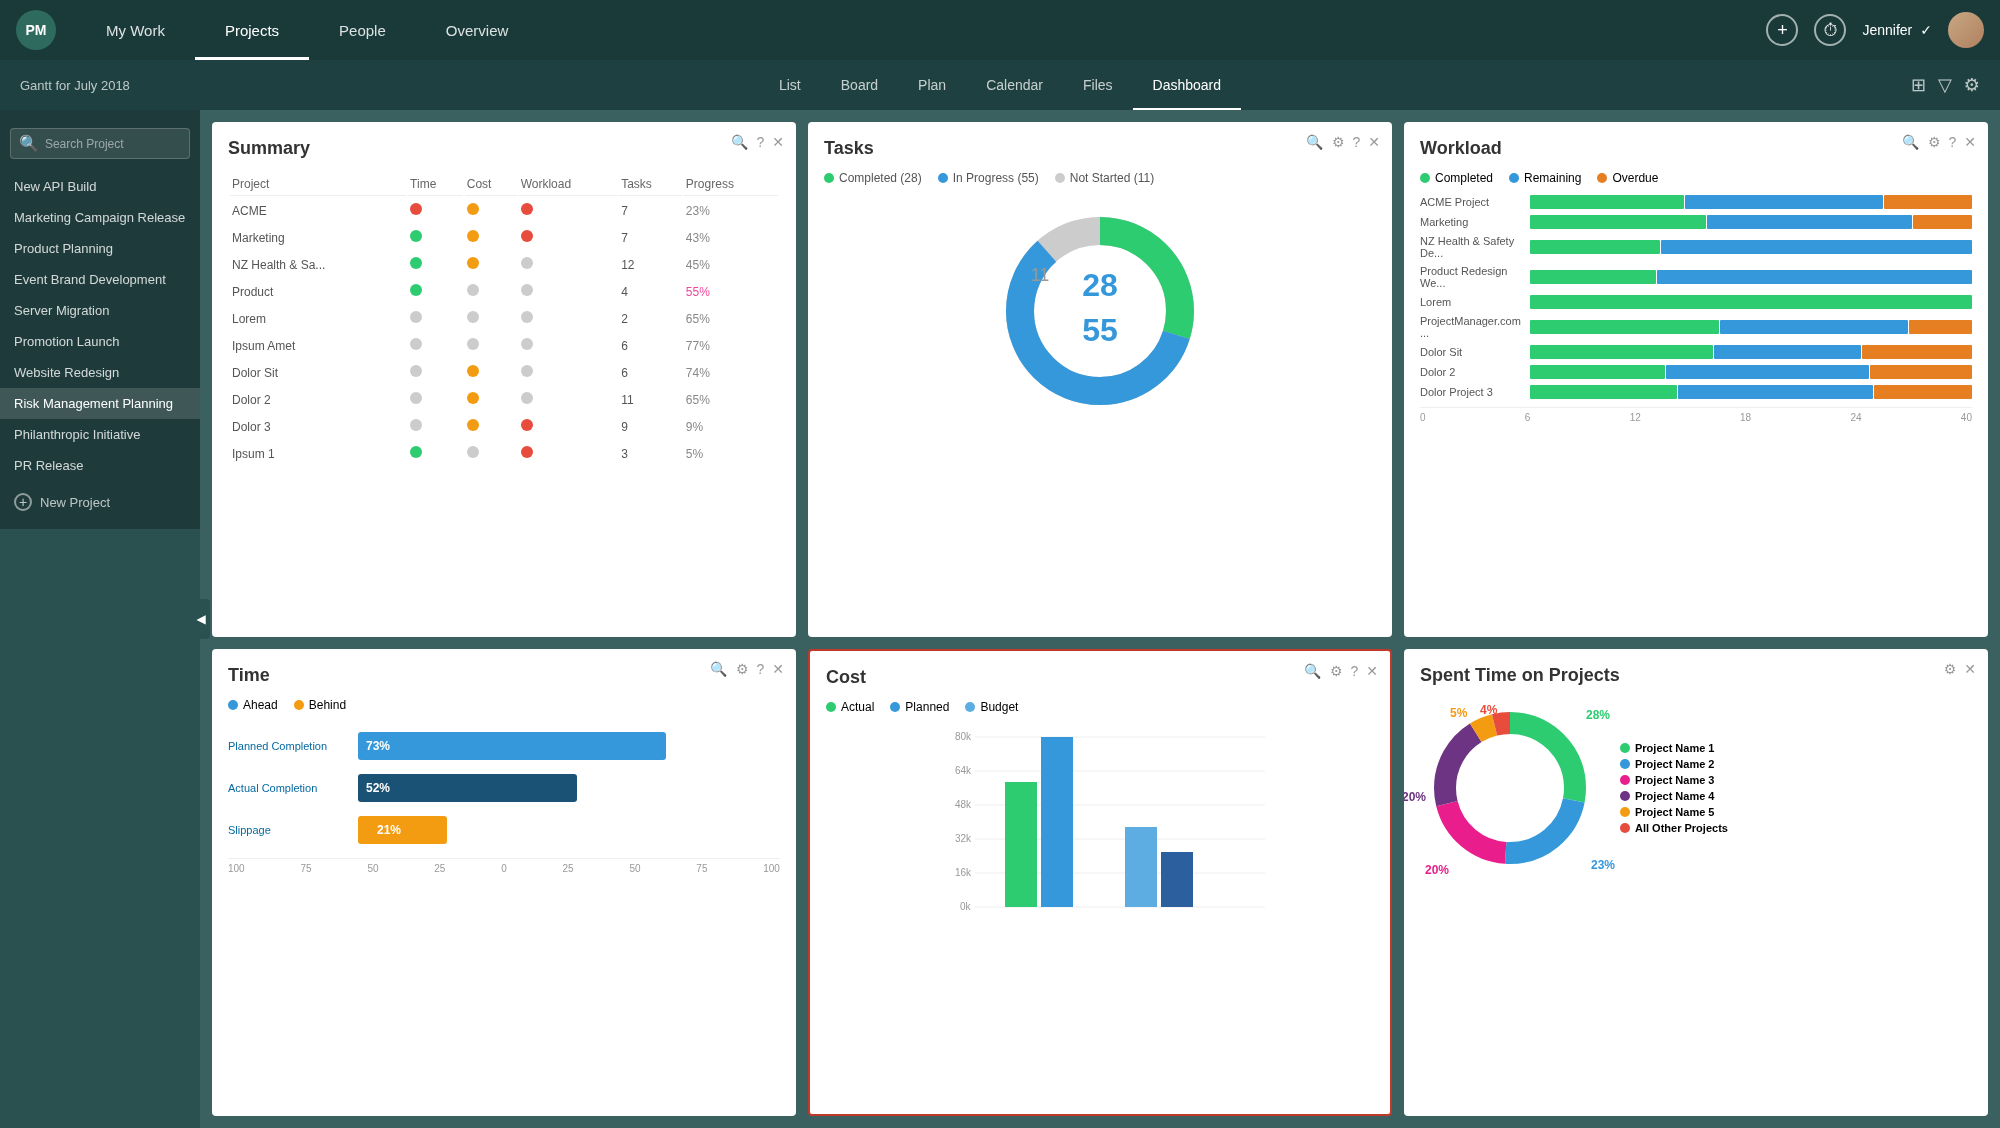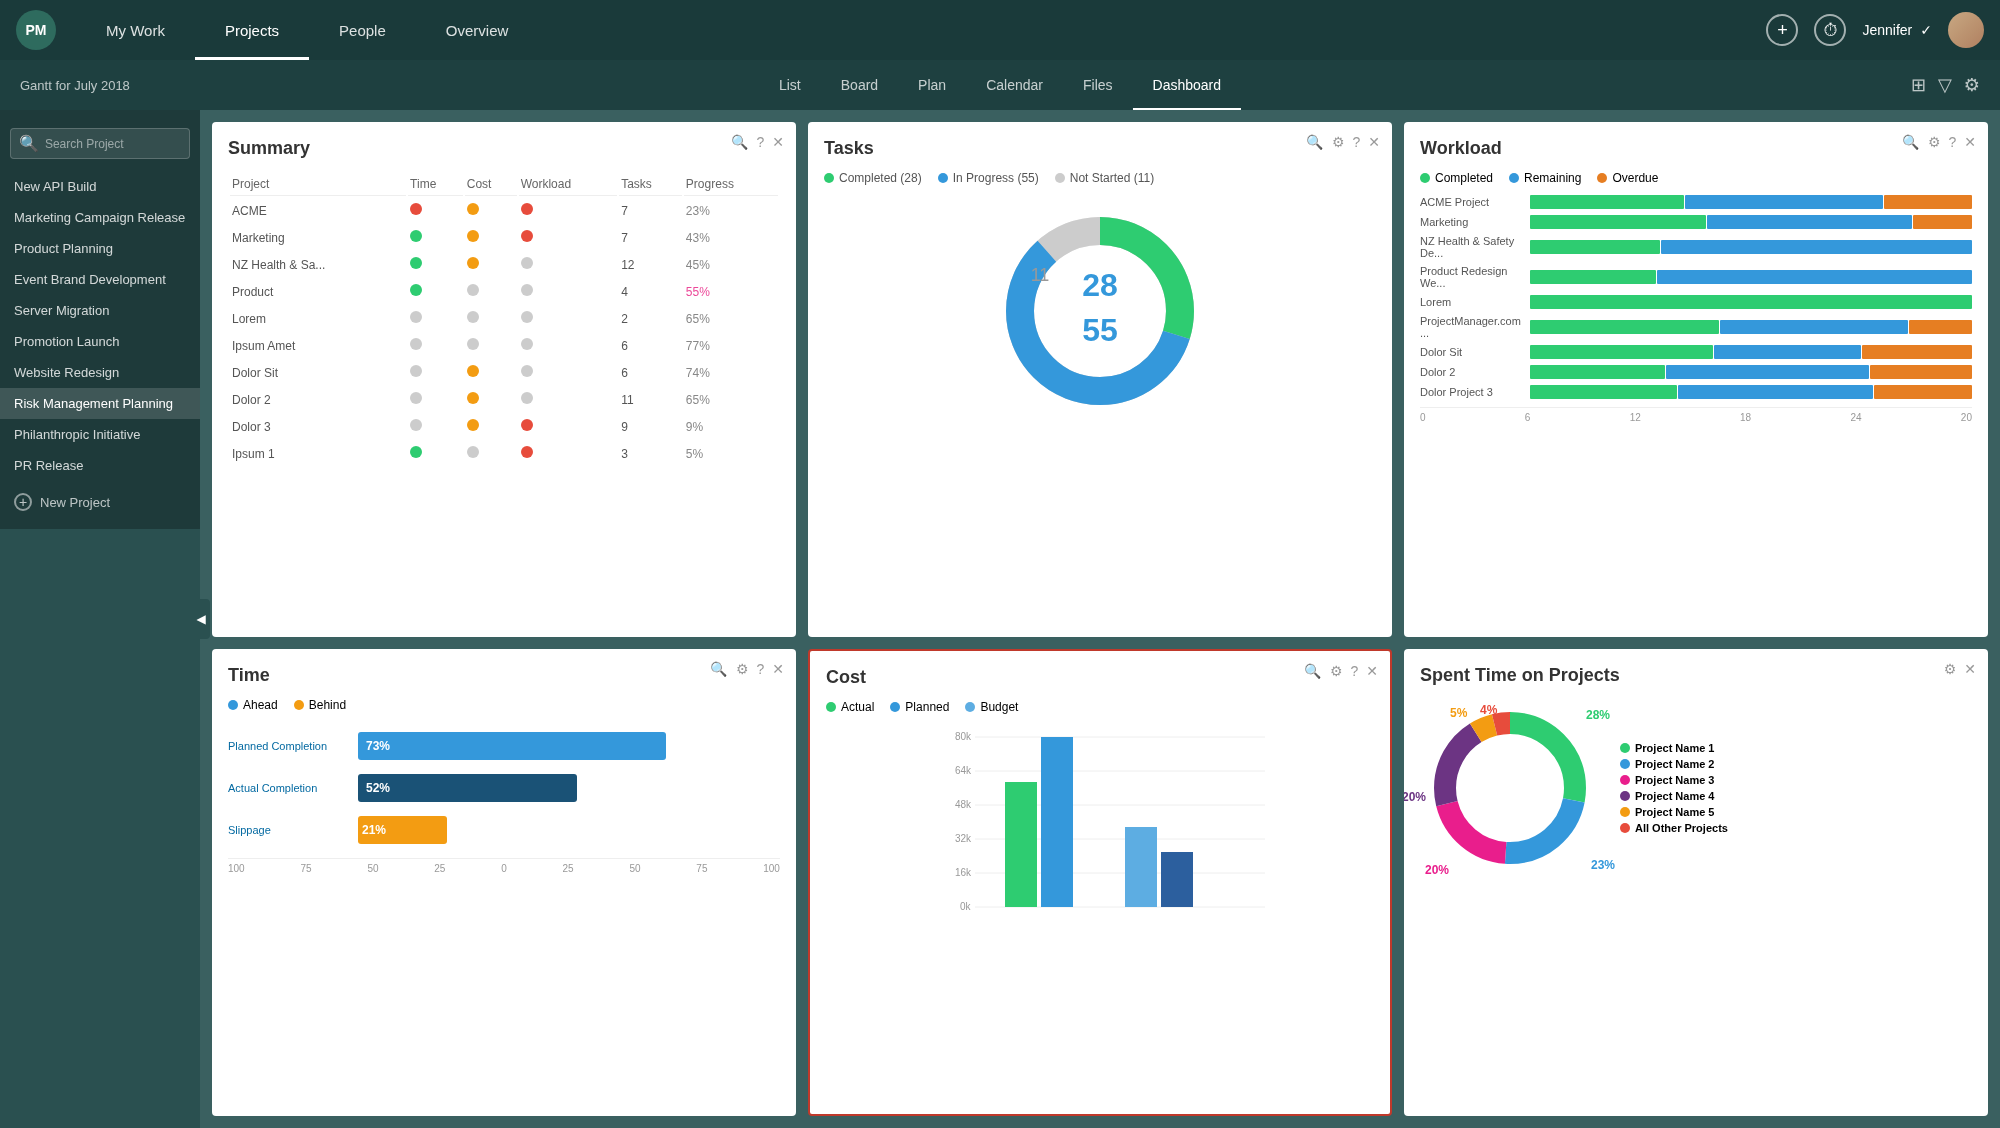--- a/index.html
+++ b/index.html
@@ -610,21 +610,21 @@
       <div style="width:33.33333333333333%;background:#e67e22;height:100%;border-radius:1px;"></div>
     </div>
   </div>
         </div>
       <div class="tasks-axis">
         <span>0</span>
         <span>6</span>
         <span>12</span>
         <span>18</span>
         <span>24</span>
-        <span>20</span>
+        <span>40</span>
       </div>
     </div>
 
     <div class="card">
       <div class="card-title">Time</div>
       <div class="card-icons">
         <span class="card-icon">🔍</span>
         <span class="card-icon">⚙</span>
         <span class="card-icon">?</span>
         <span class="card-icon">✕</span>
@@ -651,21 +651,21 @@
         <div class="time-bar-row">
           <div class="time-bar-label">Actual Completion</div>
           <div style="flex:1;position:relative;height:28px;">
             <div style="width:52%;height:100%;background:#1a5276;border-radius:3px;display:flex;align-items:center;padding-left:8px;font-size:12px;font-weight:600;color:white;">52%</div>
           </div>
         </div>
 
         <div class="time-bar-row">
           <div class="time-bar-label">Slippage</div>
           <div style="flex:1;position:relative;height:28px;">
-            <div style="width:21%;height:100%;background:#f39c12;border-radius:3px;display:flex;align-items:center;padding-left:4px;font-size:12px;font-weight:600;color:white;">21%</div>
+            <div style="width:21%;height:100%;background:#f39c12;border-radius:3px;display:flex;align-items:center;padding-left:19px;font-size:12px;font-weight:600;color:white;">21%</div>
           </div>
         </div>
       </div>
       <div class="time-axis">
         <span>100</span>
         <span>75</span>
         <span>50</span>
         <span>25</span>
         <span>0</span>
         <span>25</span>

